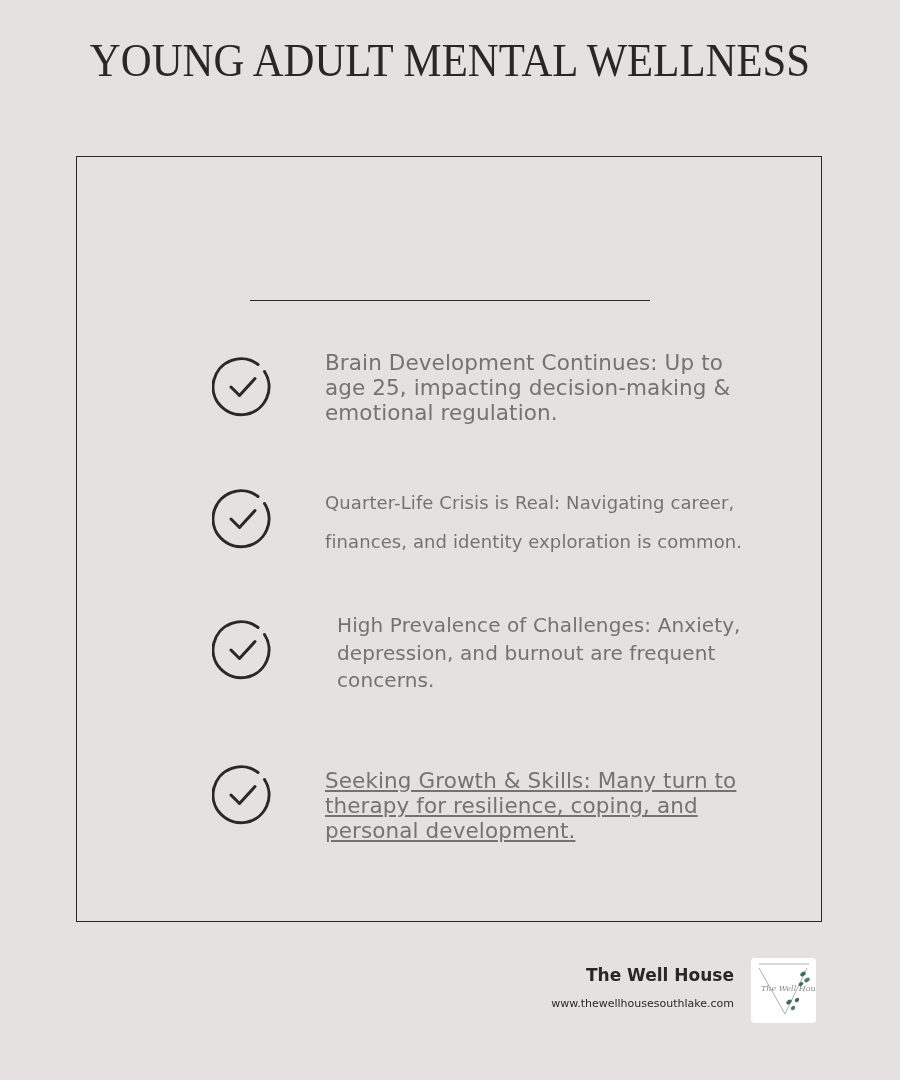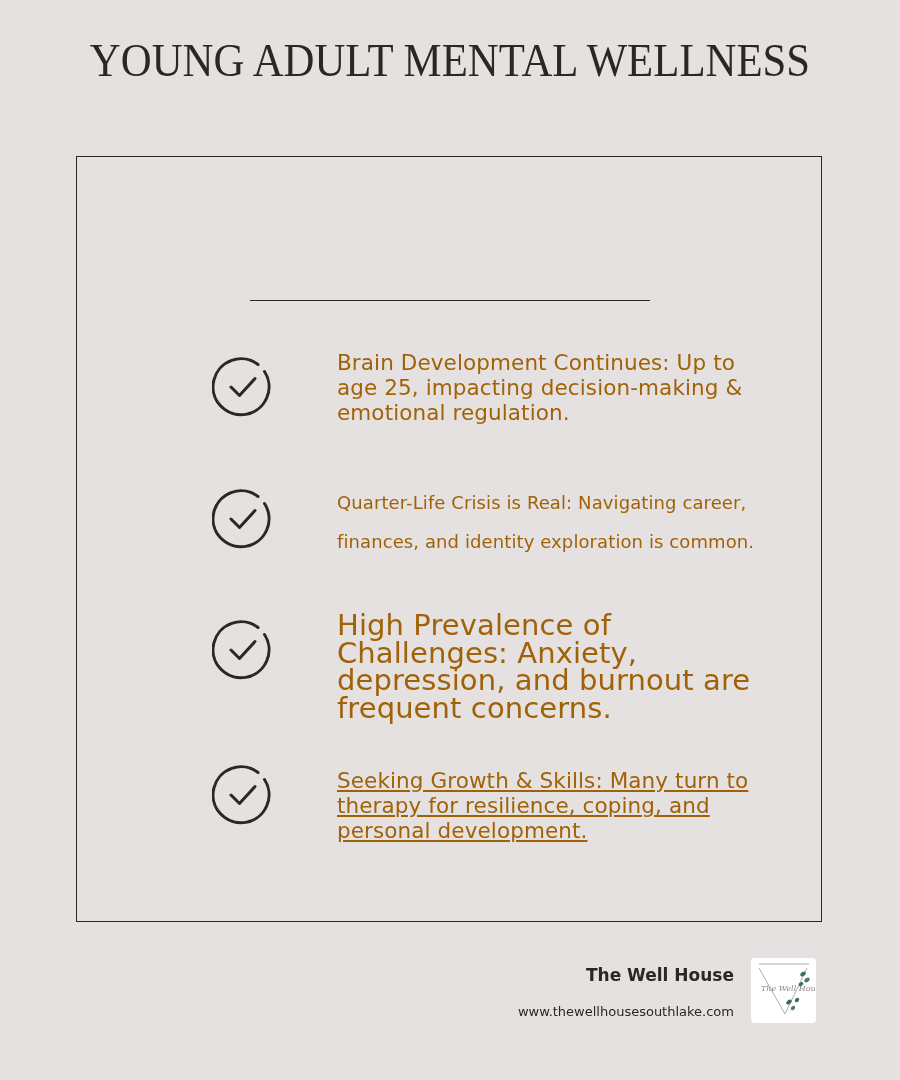--- a/index.html
+++ b/index.html
@@ -42,44 +42,44 @@
     position: absolute;
     left: 212px;
     width: 540px;
   }
   .item .icon {
     position: absolute;
     left: 0; width: 62px; height: 62px;
   }
   .item .text {
     position: absolute;
-    left: 125px;
+    left: 113px;
     width: 420px;
     font-size: 21.5px;
     line-height: 25px;
-    color: #a16207;
+    color: #737373;
     letter-spacing: 0.1px;
   }
-  .item.larger .text { font-size: 29px; line-height: 27.5px; }
+  .item.larger .text { font-size: 20px; line-height: 27.5px; margin-left: 12px; }
   .brand {
     position: absolute;
     right: 166px;
     top: 965px;
     text-align: right;
   }
   .brand-name {
     font-family: "DejaVu Sans", sans-serif;
     font-weight: bold;
     font-size: 17px;
     color: #2b2726;
   }
   .brand-url {
-    margin-top: 19px;
+    margin-top: 12px;
     font-family: "DejaVu Sans", sans-serif;
-    font-size: 13px;
+    font-size: 11px;
     color: #2b2726;
   }
   .logo {
     position: absolute;
     left: 751px; top: 958px;
     width: 65px; height: 65px;
     background: #ffffff;
     border-radius: 4px;
   }
 </style>

